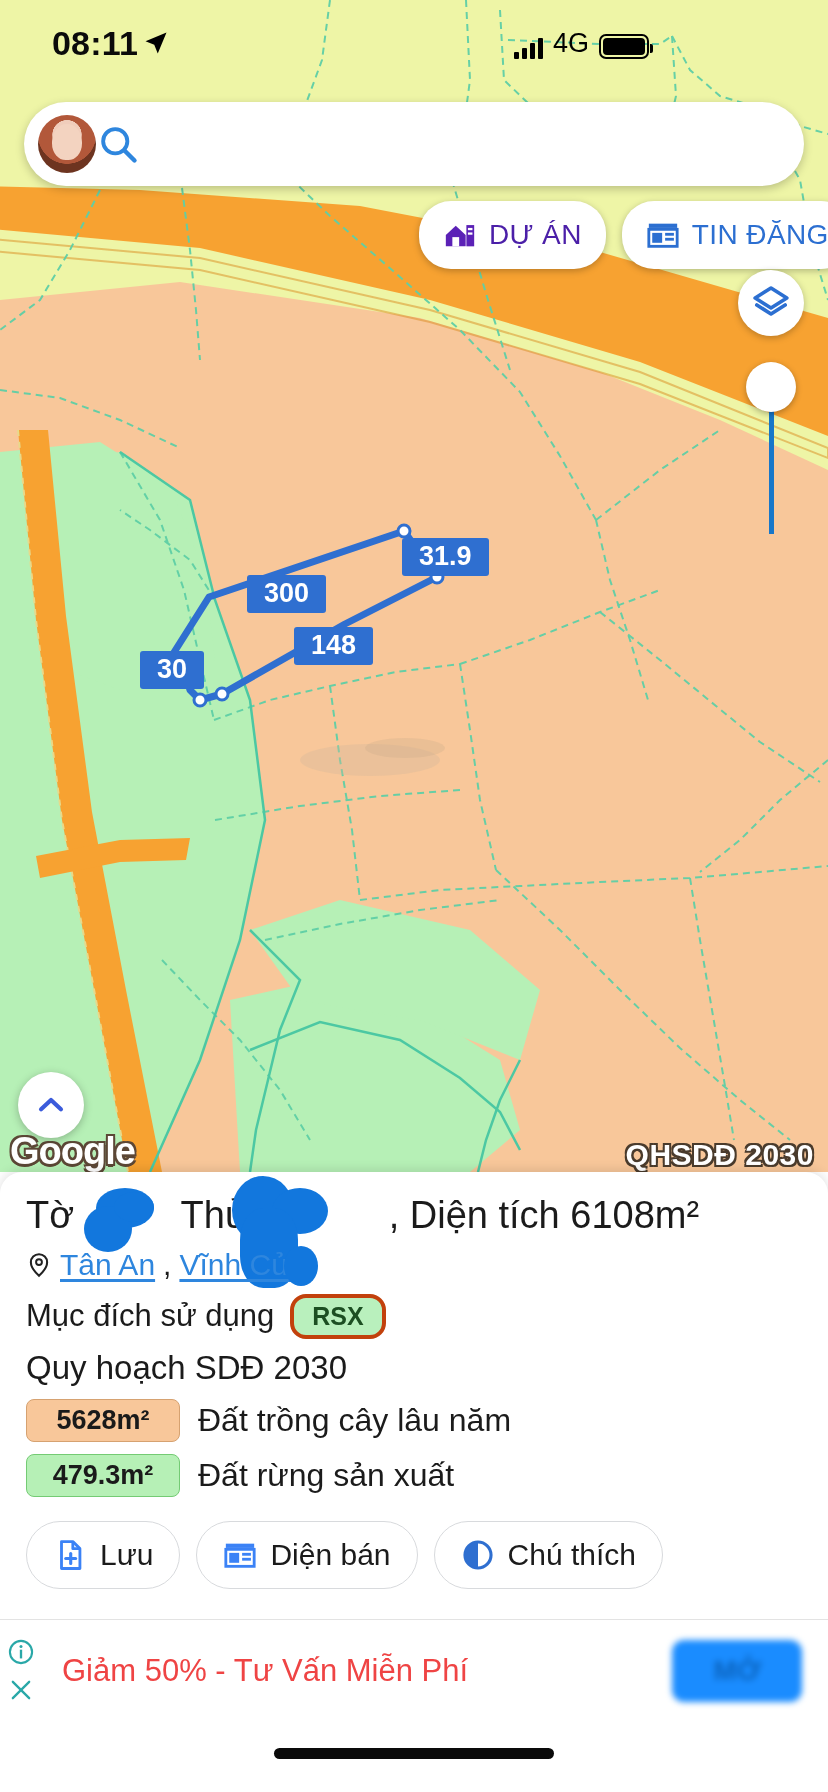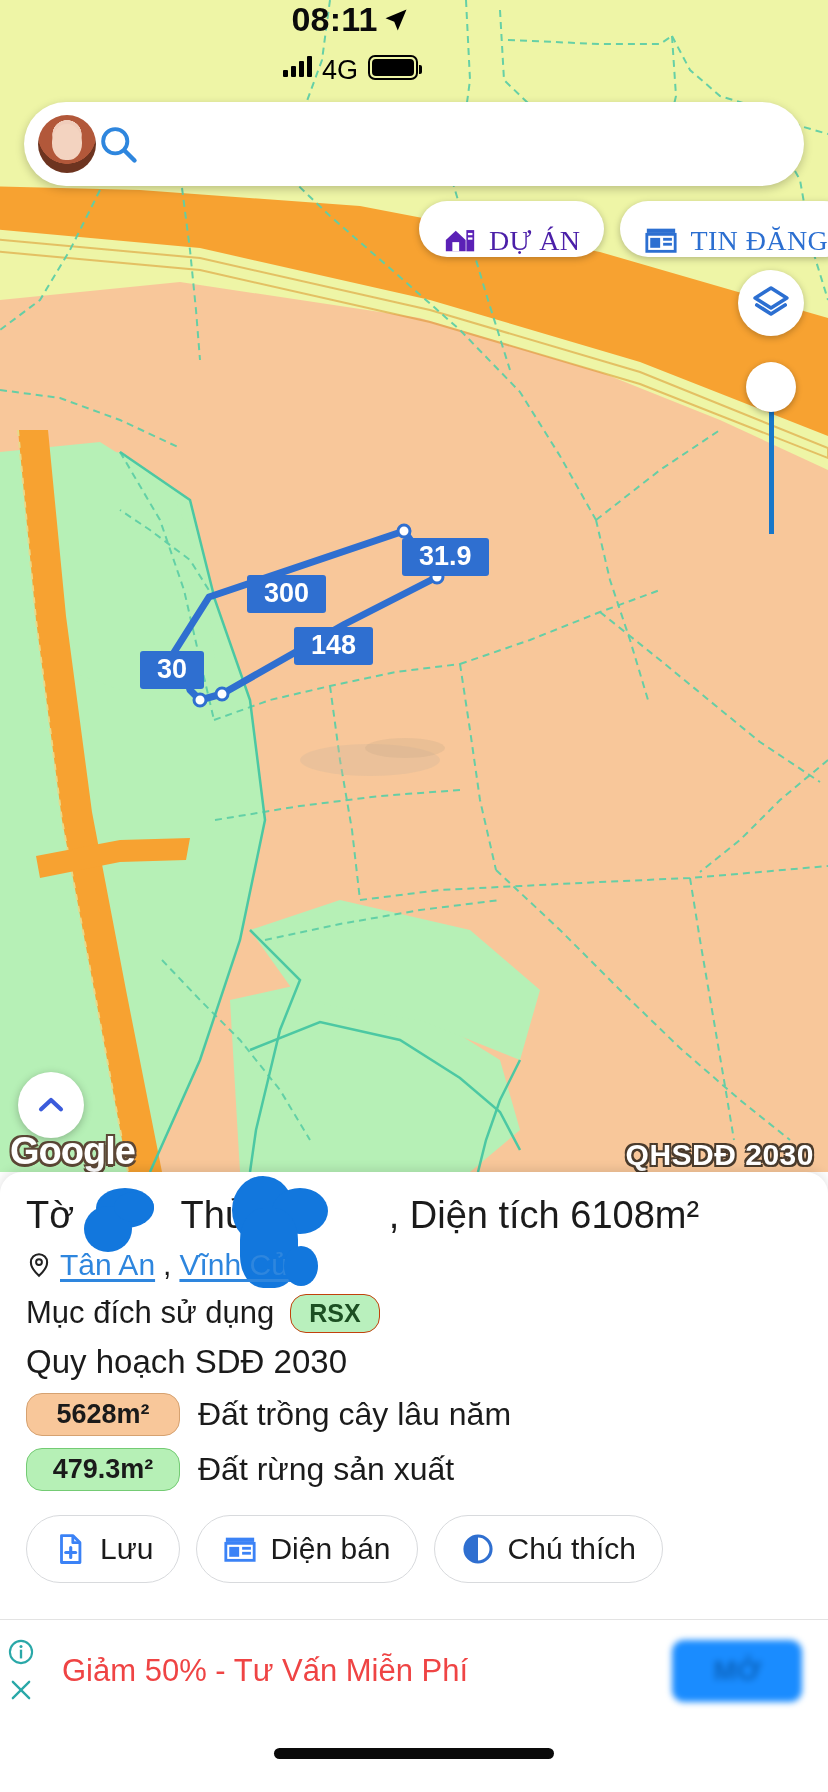--- a/index.html
+++ b/index.html
@@ -17,28 +17,27 @@
     overflow:hidden;
   }
   .map-svg { position:absolute; left:0; top:0; }
 
   
   #statusbar {
     position:absolute; left:0; top:0; width:688px; height:86px;
     display:flex; align-items:center; justify-content:space-between;
     padding:0 39px 0 52px;
     z-index:30;
-    flex-direction:column;
   }
   #clock {
     display:flex; align-items:center; gap:4px;
     font-size:34px; font-weight:600; color:#0b0b0b; letter-spacing:0.2px;
   }
   .loc-arrow { display:block; }
-  #status-right { display:flex; align-items:flex-start; gap:10px; }
+  #status-right { display:flex; align-items:flex-end; gap:10px; }
   .sig-bars { display:flex; align-items:flex-end; gap:3px; height:22px; }
   .sig-bars i { display:block; width:5px; background:#000; border-radius:1px; }
   .sig-bars i:nth-child(1){height:7px}
   .sig-bars i:nth-child(2){height:11px}
   .sig-bars i:nth-child(3){height:16px}
   .sig-bars i:nth-child(4){height:21px}
   #netlabel { font-size:27px; font-weight:500; color:#000; }
   #battery {
     width:50px; height:25px; border:2px solid #000; border-radius:7px;
     position:relative; padding:2px;
@@ -69,26 +68,25 @@
   }
   #search-text {
     flex:1; margin-left:20px;
     font-size:33px; color:#1c1c1c; white-space:nowrap; overflow:hidden;
   }
   #search-icon { flex:0 0 auto; }
 
   
   .chip-row { position:absolute; top:201px; z-index:22; display:flex; gap:16px; }
   .chip {
-    height:56px; background:#fff; border-radius:32px;
+    height:68px; background:#fff; border-radius:32px;
     box-shadow:0 2px 7px rgba(0,0,0,0.25);
-    display:flex; align-items:flex-end; gap:12px; padding:0 24px;
+    display:flex; align-items:center; gap:12px; padding:0 24px;
     font-size:28px; font-weight:500; letter-spacing:0.4px;
     white-space:nowrap;
-    font-family:Liberation Serif, serif;
   }
   .chip.duan { color:#4b1fa8; }
   .chip.tindang { color:#2c6fd1; }
 
   
   #layers-btn {
     position:absolute; right:24px; top:270px; width:66px; height:66px;
     border-radius:50%; background:#fff; box-shadow:0 2px 7px rgba(0,0,0,0.25);
     display:flex; align-items:center; justify-content:center; z-index:22;
   }
@@ -148,28 +146,28 @@
     position:relative;
   }
   #addr-row a {
     color:#2e86de; text-decoration:underline; text-underline-offset:4px;
   }
   #addr-row .comma { color:#1b1b1b; }
   #purpose-row {
     display:flex; align-items:center; gap:16px; margin-top:12px; font-size:31px; color:#1b1b1b;
   }
   #rsx-badge {
-    background:#b9f0bd; border:1px solid #c2410c; color:#1c4f22;
+    background:#b9f0bd; border:4px solid #c2410c; color:#1c4f22;
     font-size:25px; font-weight:700; padding:4px 18px; border-radius:16px;
   }
   #plan-title { font-size:33px; color:#1b1b1b; margin-top:10px; }
   .legend-row { display:flex; align-items:center; gap:18px; margin-top:12px; }
   .legend-chip {
     min-width:154px; text-align:center; font-size:27px; font-weight:700; color:#1a1a1a;
-    padding:5px 14px; border-radius:16px;
+    padding:5px 14px; border-radius:8px;
   }
   .legend-chip.orange { background:#f8c79a; border:1px solid #d6a271; }
   .legend-chip.green  { background:#b6f0b6; border:1px solid #74cb74; }
   .legend-label { font-size:32px; color:#1b1b1b; white-space:nowrap; }
 
   #actions {
     display:flex; gap:16px; margin-top:24px; white-space:nowrap;
   }
   .action-btn {
     height:68px; border:1px solid #d8dadd; border-radius:36px; background:#fff;

